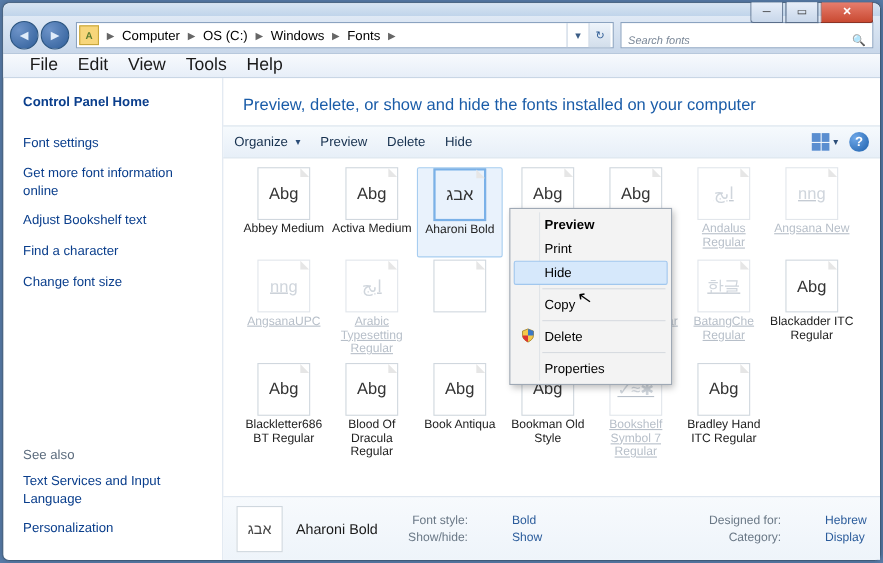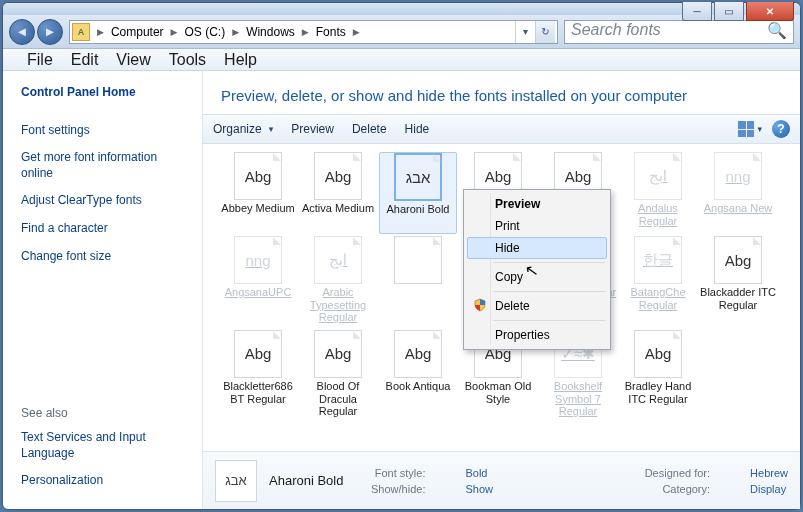--- a/index.html
+++ b/index.html
@@ -18,21 +18,21 @@
 .navbar { height: 34px; background: linear-gradient(#dfe9f5,#c8d7ea); display:flex; align-items:center; padding: 0 6px; gap: 6px; border-bottom:1px solid #a8bcd4; }
 .nav-arrows { display:flex; gap:2px; }
 .nav-arrow { width:26px; height:26px; border-radius:50%; background: radial-gradient(circle at 30% 30%, #6d93c8, #2f5e99); border:1px solid #2b547f; display:flex; align-items:center; justify-content:center; color:#e0ecfa; font-size:13px; }
 .address { flex:1; height:24px; background:#fff; border:1px solid #8ba3c0; display:flex; align-items:center; padding: 0 2px; font-size:12px; }
 .addr-icon { width:18px; height:18px; background:#f7d67b; border:1px solid #c8a63b; margin-right:4px; display:flex; align-items:center; justify-content:center; font-size:9px; color:#5a7b2f; font-weight:bold; }
 .crumb { padding: 0 4px; color:#000; }
 .crumb-sep { color:#666; font-size:9px; padding:0 3px; }
 .addr-tail { margin-left:auto; display:flex; }
 .addr-btn { width:20px; height:22px; border-left:1px solid #c5d2e2; display:flex; align-items:center; justify-content:center; color:#3b5c85; font-size:10px; }
 .refresh-btn { background:linear-gradient(#eef4fb,#d2deeb); color:#2c5a93; }
-.search { width:230px; height:24px; background:#fff; border:1px solid #8ba3c0; display:flex; align-items:flex-start; padding:0 6px; color:#7a8797; font-size:16px; font-style:italic; }
+.search { width:230px; height:24px; background:#fff; border:1px solid #8ba3c0; display:flex; align-items:flex-end; padding:0 6px; color:#7a8797; font-size:10px; font-style:italic; }
 .search-icon { margin-left:auto; color:#4c6f9e; font-style:normal; }
 
 
 .menubar { height:22px; background: linear-gradient(#f7fafd,#e7eef8); border-bottom:1px solid #c9d6e5; display:flex; align-items:center; padding: 0 24px; font-size:16px; gap:18px; color:#1a1a1a; }
 
 
 .bodyrow { flex:1; display:flex; min-height:0; }
 
 
 .sidebar { width:200px; border-right:1px solid #dce5ef; padding: 14px 12px 8px 18px; font-size:12px; display:flex; flex-direction:column; }
@@ -134,21 +134,21 @@
     <span>View</span>
     <span>Tools</span>
     <span>Help</span>
   </div>
 
   <div class="bodyrow">
     <div class="sidebar">
       <div class="side-link home">Control Panel Home</div>
       <div class="side-link">Font settings</div>
       <div class="side-link">Get more font information online</div>
-      <div class="side-link">Adjust ClearType fonts</div>
+      <div class="side-link">Adjust Bookshelf text</div>
       <div class="side-link">Find a character</div>
       <div class="side-link">Change font size</div>
       <div class="side-sep"></div>
       <div class="side-sub">See also</div>
       <div class="side-link">Text Services and Input Language</div>
       <div class="side-link">Personalization</div>
     </div>
 
     <div class="main">
       <div class="main-head">Preview, delete, or show and hide the fonts installed on your computer</div>

